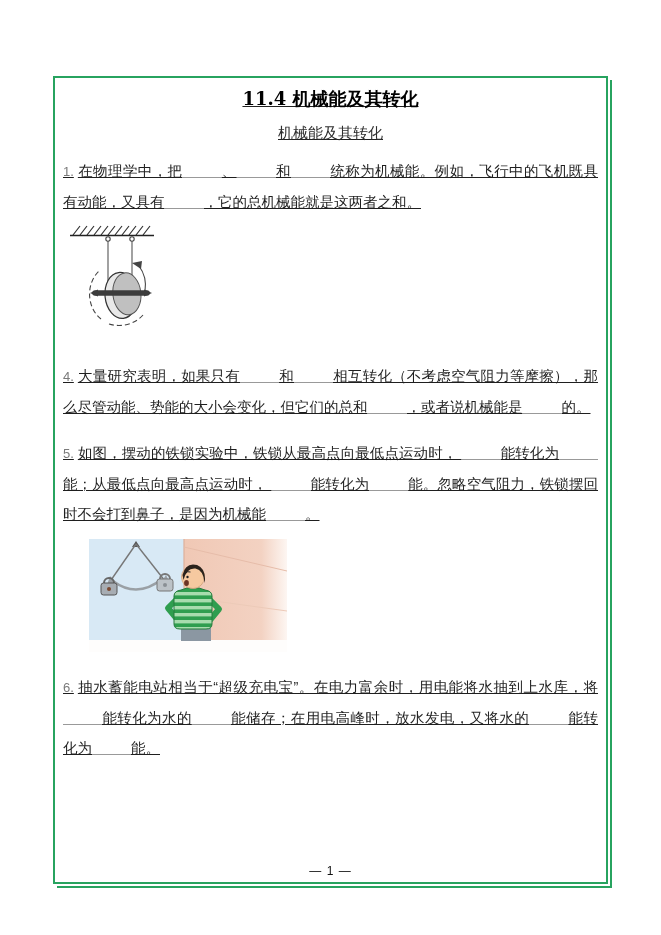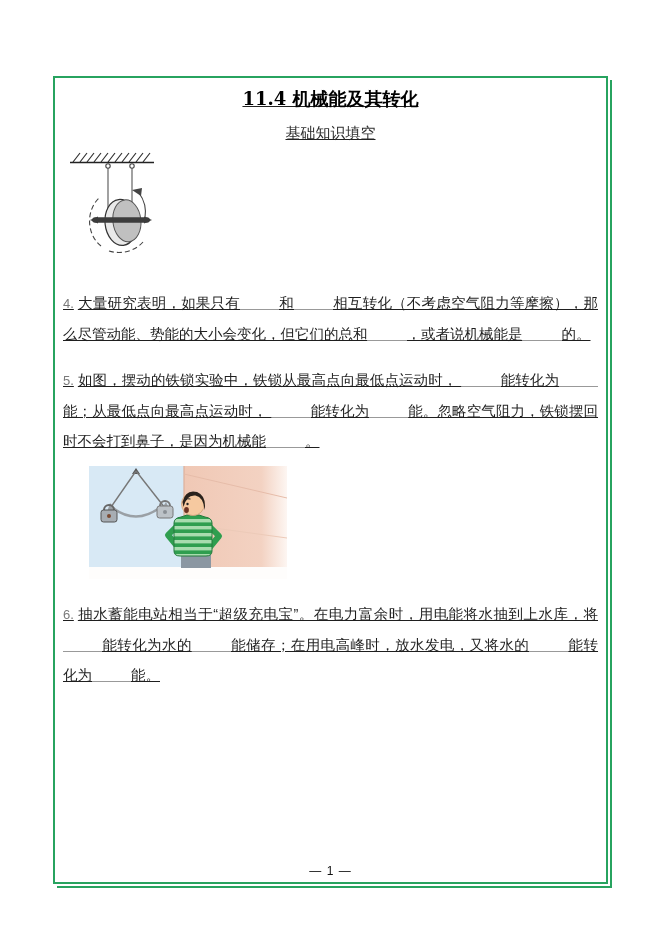--- a/index.html
+++ b/index.html
@@ -46,22 +46,25 @@
     position:absolute;bottom:4px;left:0;width:100%;
     text-align:center;font-size:12px;color:#111;letter-spacing:1px;
   }
 </style>
 </head>
 <body>
 
 <div class="page-box">
 
   <h1 class="title">11.4 机械能及其转化</h1>
-  <h2 class="subtitle">基础知识填空</h2>
+  <h2 class="subtitle">机械能及其转化</h2>
 
+  <div class="question first">
+    <span class="q-num">1.</span><span class="q-text">在物理学中，把<span class="blank" style="width:39px"></span>、<span class="blank" style="width:39px"></span>和<span class="blank" style="width:39px"></span>统称为机械能。例如，飞行中的飞机既具有动能，又具有<span class="blank" style="width:39px"></span>，它的总机械能就是这两者之和。</span>
+  </div>
 
 
 
   <figure class="fig-wheel">
     <svg width="100" height="110" viewBox="0 0 100 110">
 
       <path d="M6,12 l7,-9 M13,12 l7,-9 M20,12 l7,-9 M27,12 l7,-9 M34,12 l7,-9 M41,12 l7,-9 M48,12 l7,-9 M55,12 l7,-9 M62,12 l7,-9 M69,12 l7,-9 M76,12 l7,-9" stroke="#333" stroke-width="1.2" fill="none"></path>
       <line x1="3" y1="12.5" x2="87" y2="12.5" stroke="#222" stroke-width="1.6"></line>
 
       <circle cx="41" cy="16" r="2.2" fill="none" stroke="#444" stroke-width="1.1"></circle>

